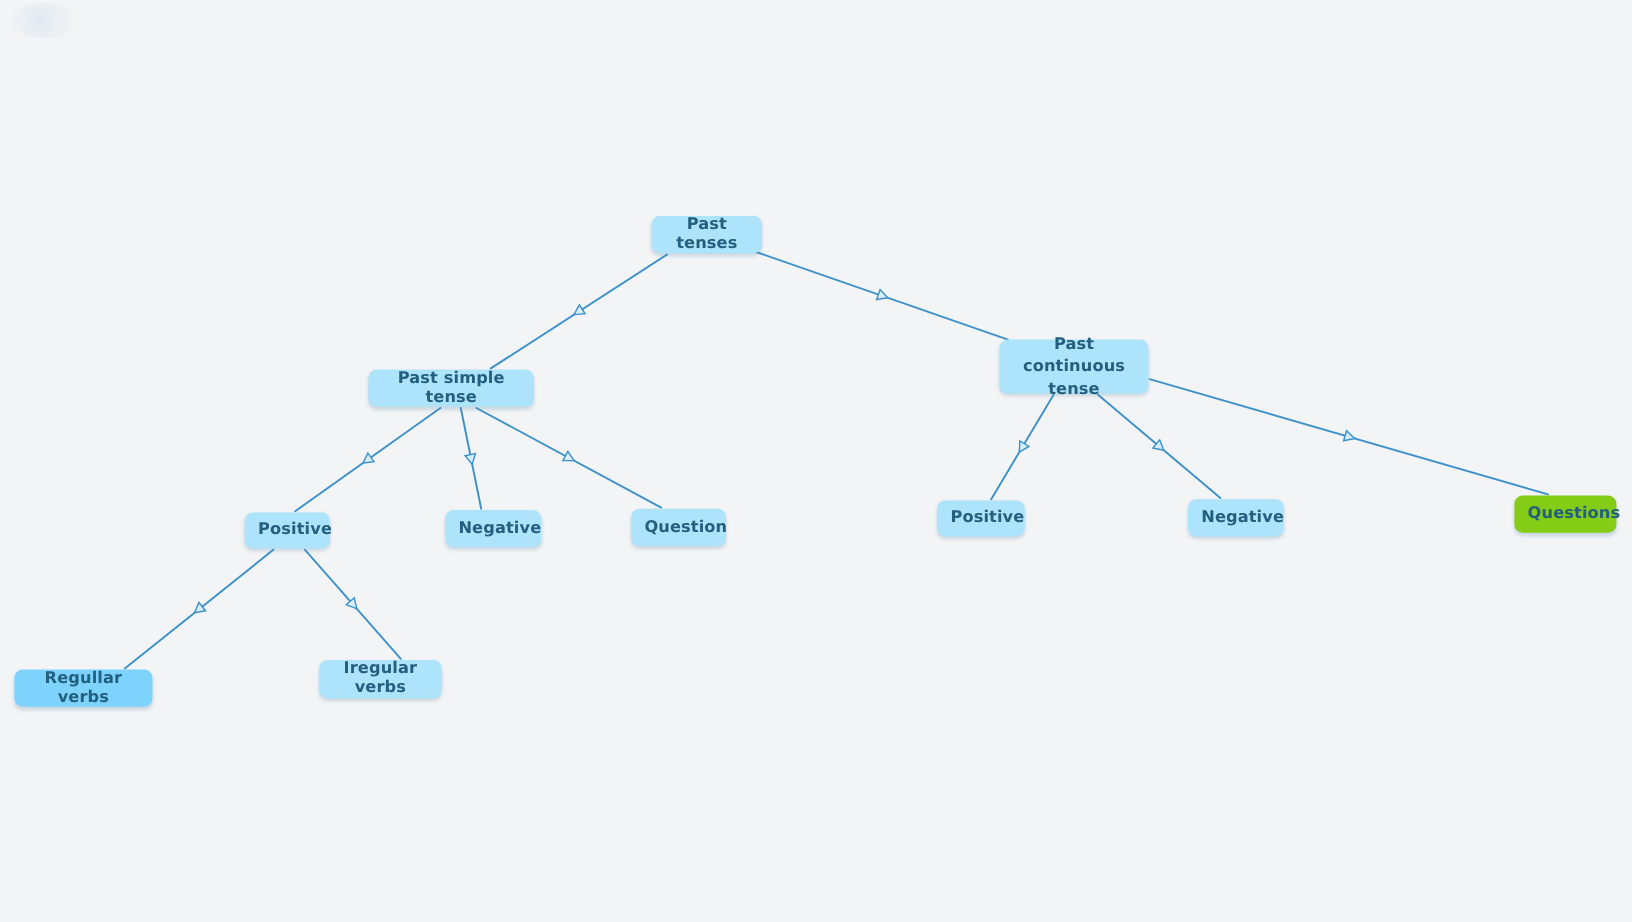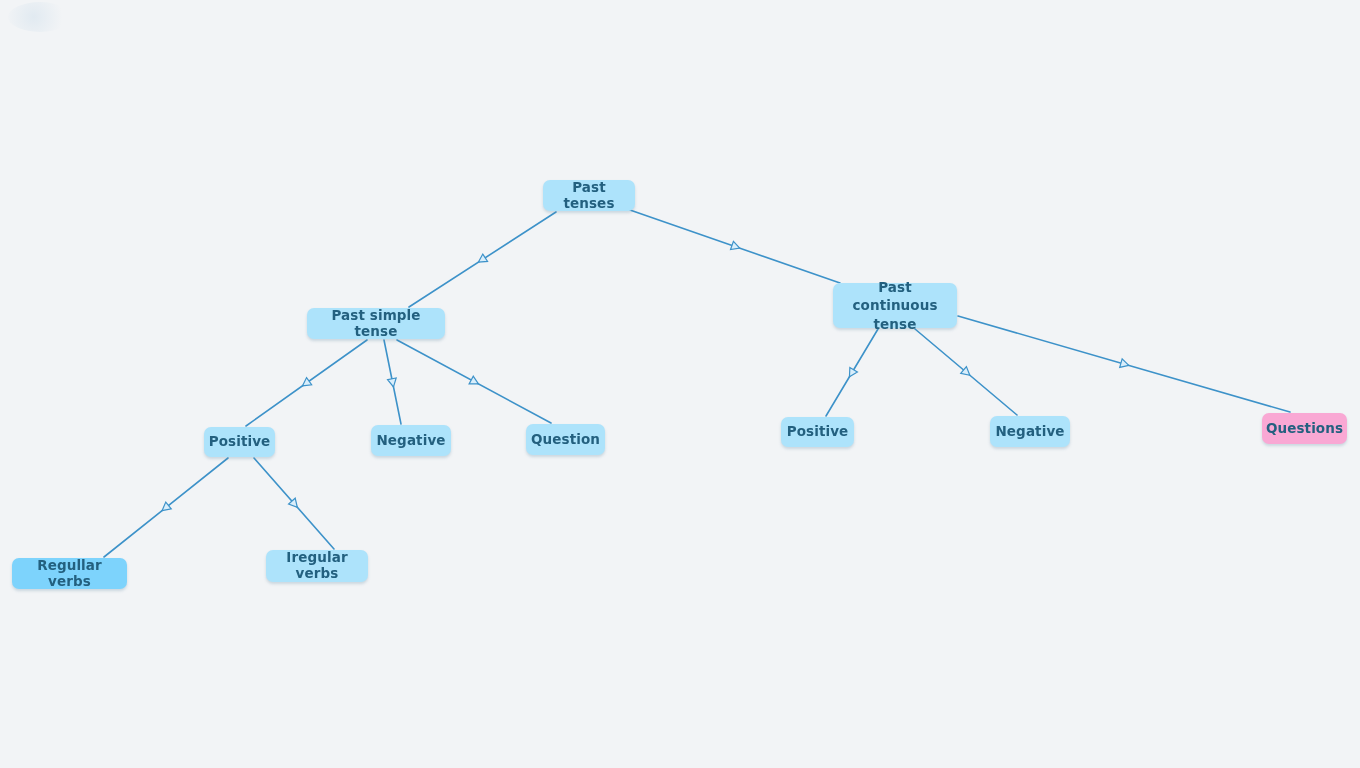--- a/index.html
+++ b/index.html
@@ -27,21 +27,21 @@
     top: 0;
     width: 1360px;
     height: 768px;
     pointer-events: none;
   }
   .node {
     position: absolute;
     box-sizing: border-box;
     display: flex;
     align-items: center;
-    justify-content: center;
+    justify-content: flex-start;
     text-align: center;
     border-radius: 7px;
     background: #ade3fb;
     color: #23607f;
     font-weight: bold;
     font-size: 13.5px;
     line-height: 1.18;
     letter-spacing: 0.1px;
     padding: 0 11px;
     box-shadow: 0 2px 3px rgba(90,130,160,0.26);
@@ -126,21 +126,21 @@
     </div>
     <div class="node" style="left: 526px; top: 424px; width: 79px; height: 31px; background: rgb(173, 227, 251); color: rgb(35, 96, 127);">
       <span>Question</span>
     </div>
     <div class="node" style="left: 781px; top: 417px; width: 73px; height: 30px; background: rgb(173, 227, 251); color: rgb(35, 96, 127);">
       <span>Positive</span>
     </div>
     <div class="node" style="left: 990px; top: 416px; width: 80px; height: 31px; background: rgb(173, 227, 251); color: rgb(35, 96, 127);">
       <span>Negative</span>
     </div>
-    <div class="node" style="left: 1262px; top: 413px; width: 85px; height: 31px; background: #f9a8d4; color: rgb(35, 96, 127);">
+    <div class="node" style="left: 1262px; top: 413px; width: 85px; height: 31px; background: #84cc16; color: rgb(35, 96, 127);">
       <span>Questions</span>
     </div>
     <div class="node" style="left: 12px; top: 558px; width: 115px; height: 31px; background: #7dd3fc; color: rgb(35, 96, 127);">
       <span>Regullar verbs</span>
     </div>
     <div class="node" style="left: 266px; top: 550px; width: 102px; height: 32px; background: rgb(173, 227, 251); color: rgb(35, 96, 127);">
       <span>Iregular verbs</span>
     </div>
   </div>
 

